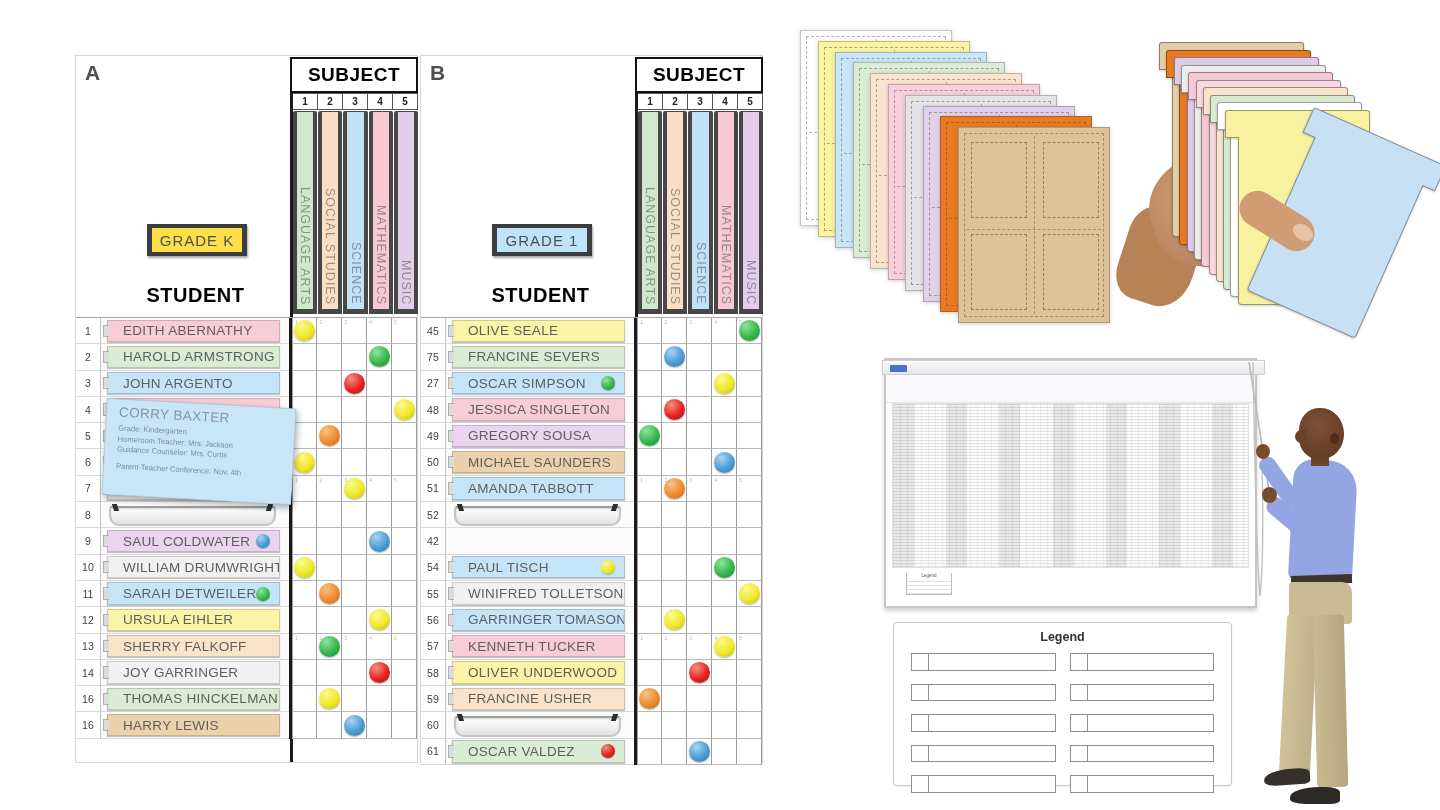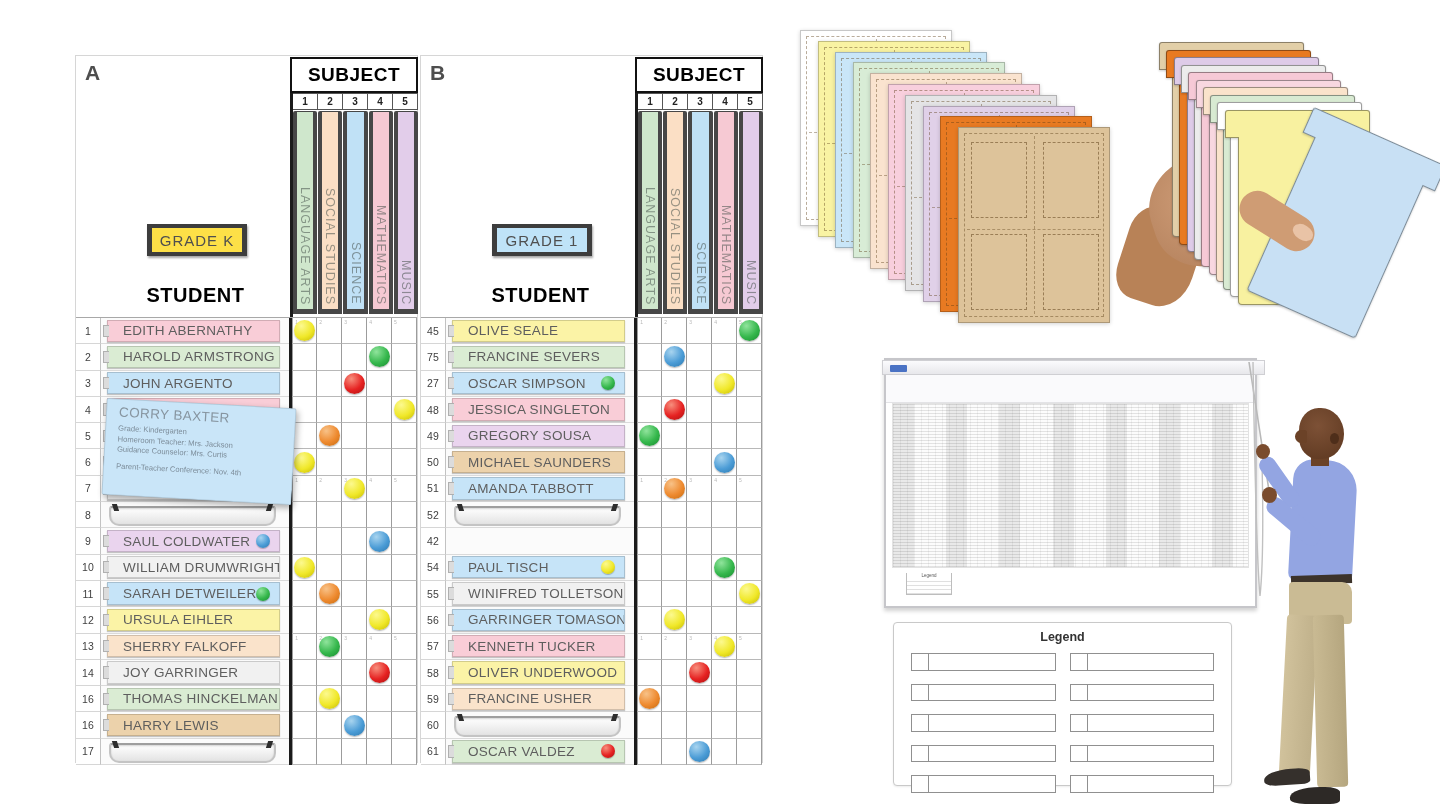--- a/index.html
+++ b/index.html
@@ -468,32 +468,20 @@
           </div>
           <div class="rowline"></div>
           <div class="gcell first"></div>
           <div class="gcell"></div>
           <div class="gcell">
             <div class="dot" style="--c: #4b9cd6; --hl: #a8d4ef; --dk: #2c77ad;"></div>
           </div>
           <div class="gcell"></div>
           <div class="gcell"></div>
         </div>
-        <div class="row">
-          <div class="cell-num">17</div>
-          <div class="slot">
-            <div class="tray"></div>
-          </div>
-          <div class="rowline"></div>
-          <div class="gcell first"></div>
-          <div class="gcell"></div>
-          <div class="gcell"></div>
-          <div class="gcell"></div>
-          <div class="gcell"></div>
-        </div>
       </div>
   </section>
 
   <section class="board" id="panelB">
     <div class="panel-letter">B</div>
     <div class="vline"></div>
     <div class="subject-box">SUBJECT</div>
     <div class="colnums">
         <div class="cnum">1</div>
         <div class="cnum">2</div>

